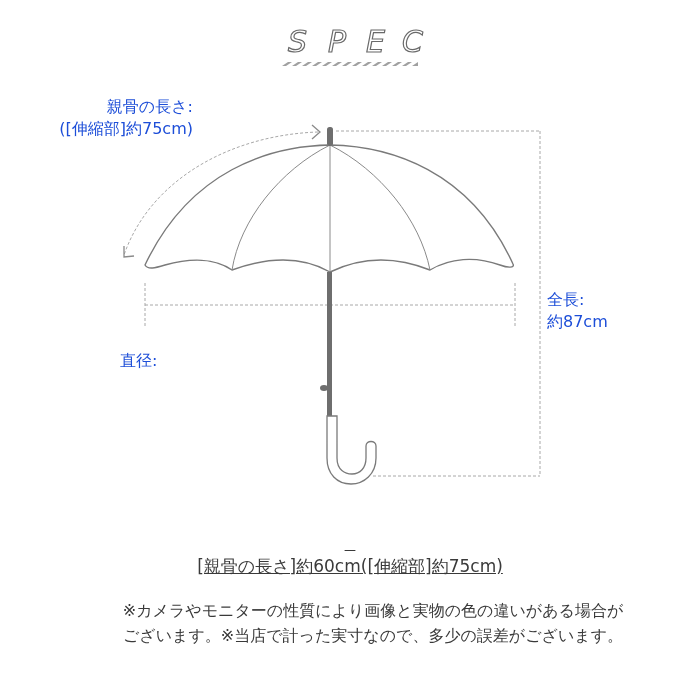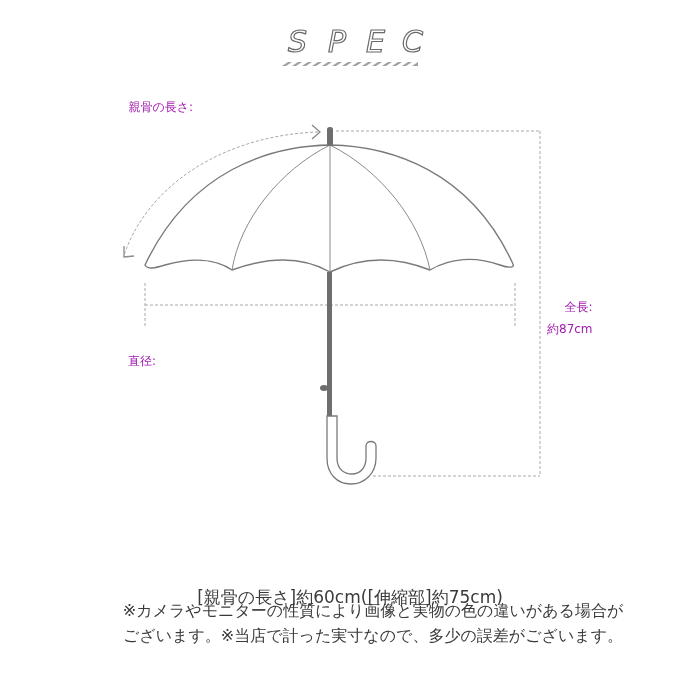--- a/index.html
+++ b/index.html
@@ -1,21 +1,21 @@
 <!DOCTYPE html>
 <html><head>
   <meta charset="utf-8">
   <style>
     html, body { margin: 0; padding: 0; background: #ffffff; }
     body { width: 700px; height: 700px; position: relative; overflow: hidden;
       font-family: "DejaVu Sans", "Liberation Sans", sans-serif; color: #3a3a3a; }
     .abs { position: absolute; }
     .title { left: 0; top: 20px; width: 700px; text-align: center; }
     .title svg { display: block; margin: 0 auto; }
-    .label { font-size: 12px; line-height: 22px; color: #a21caf; white-space: nowrap; }
+    .label { font-size: 16px; line-height: 22px; color: #1d4ed8; white-space: nowrap; }
     .label.right { text-align: right; }
     .summary { left: 0; width: 700px; text-align: center; font-size: 17px; line-height: 23px; color: #3a3a3a; white-space: pre; }
     .note { left: 0; width: 700px; text-align: center; font-size: 16px; line-height: 25px; color: #3a3a3a; }
     svg.diagram { position: absolute; left: 0; top: 0; }
   </style>
 </head>
 <body>
 
 <div class="abs title">
   <svg width="160" height="60" viewBox="0 0 160 60">
@@ -89,31 +89,32 @@
     <ellipse cx="324" cy="388" rx="4" ry="3"></ellipse>
   </g>
 
   <g fill="#ffffff" stroke="#7a7a7a" stroke-width="1.3">
     <path d="M 327 416 L 337 416 L 337 458 C 337 470, 345 474, 352 474 C 360 474, 366 468, 366 458 L 366 446 C 366 440, 376 440, 376 446 L 376 458 C 376 474, 364 484, 351 484 C 337 484, 327 474, 327 458 Z"></path>
   </g>
 </svg>
 
 <div class="abs label right" style="left:0; top:96px; width:193px;">
   <div>親骨の長さ:</div>
+  <div>([伸縮部]約75cm)</div>
 </div>
 
-<div class="abs label" style="left:547px; top:296px;text-align:right;">
+<div class="abs label" style="left:547px; top:289px;">
   <div>全長:</div>
   <div>約87cm</div>
 </div>
 
-<div class="abs label" style="left:128px; top:350px;">
+<div class="abs label" style="left:120px; top:350px;">
   <div>直径:</div>
 </div>
 
-<div class="abs summary" style="top:540px;">
+<div class="abs summary" style="top:509px;text-decoration:underline;">
   <div>[親骨の長さ]約60cm([伸縮部]約75cm)</div>
 </div>
 
 <div class="abs note" style="top:598px;margin-left:23px;">
   <div>※カメラやモニターの性質により画像と実物の色の違いがある場合が</div>
   <div>ございます。※当店で計った実寸なので、多少の誤差がございます。</div>
 </div>
 
 </body></html>

